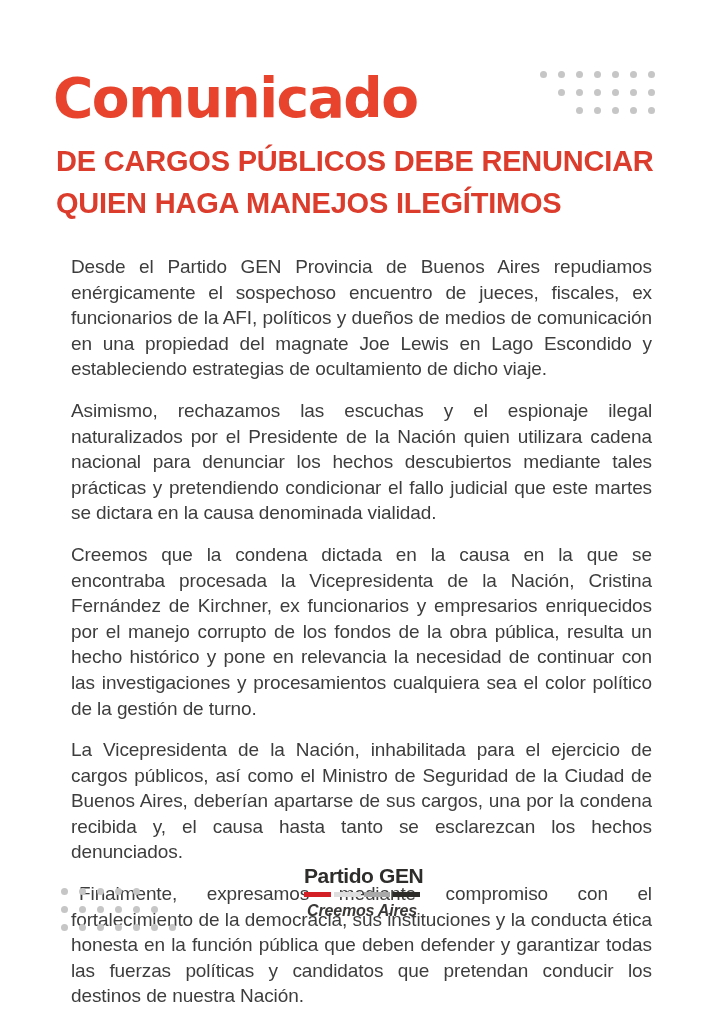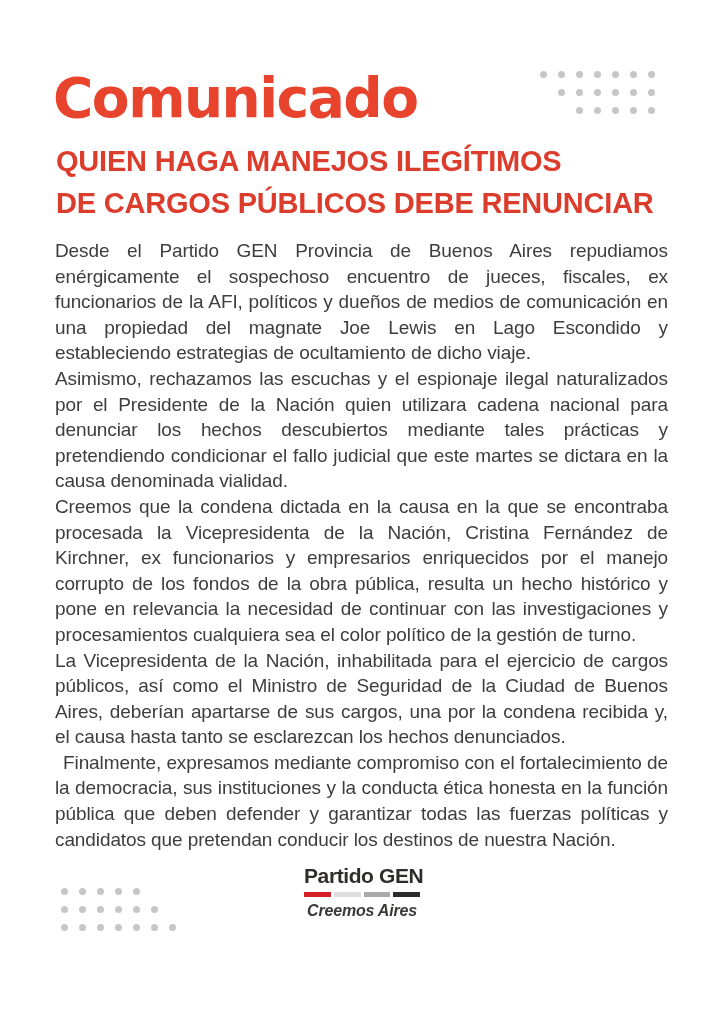--- a/index.html
+++ b/index.html
@@ -37,21 +37,21 @@
     white-space:nowrap;
   }
   .body-text{
     position:absolute;left:55px;top:238px;width:613px;
     font-size:19px;
     line-height:25.6px;
     letter-spacing:-0.1px;
     color:var(--body-color);
     text-align:justify;
   }
-  .body-text p{margin:0;}
+  .body-text p{margin:16px;}
   .body-text p.indent{text-indent:8px;}
   
   .dots{position:absolute;display:flex;flex-direction:column;gap:11px;width:115px;}
   .dots .dot-row{display:flex;gap:11px;}
   .dots.align-right .dot-row{justify-content:flex-end;}
   .dots .dot{width:7px;height:7px;border-radius:50%;background:var(--dot-color);flex:0 0 auto;}
   .dots-top-right{top:71px;right:69px;}
   .dots-bottom-left{top:888px;left:61px;}
   
   .footer-logo{
@@ -106,22 +106,22 @@
         <span class="dot"></span>
         <span class="dot"></span>
         <span class="dot"></span>
         <span class="dot"></span>
       </div>
     </div>
 
   <h1 class="title">Comunicado</h1>
 
   <div class="subtitle">
+    <div>DE CARGOS PÚBLICOS DEBE RENUNCIAR</div>
     <div>QUIEN HAGA MANEJOS ILEGÍTIMOS</div>
-    <div>DE CARGOS PÚBLICOS DEBE RENUNCIAR</div>
   </div>
 
   <div class="body-text">
     <p>Desde el Partido GEN Provincia de Buenos Aires repudiamos enérgicamente el sospechoso encuentro de jueces, fiscales, ex funcionarios de la AFI, políticos y dueños de medios de comunicación en una propiedad del magnate Joe Lewis en Lago Escondido y estableciendo estrategias de ocultamiento de dicho viaje.</p>
     <p>Asimismo, rechazamos las escuchas y el espionaje ilegal naturalizados por el Presidente de la Nación quien utilizara cadena nacional para denunciar los hechos descubiertos mediante tales prácticas y pretendiendo condicionar el fallo judicial que este martes se dictara en la causa denominada vialidad.</p>
     <p>Creemos que la condena dictada en la causa en la que se encontraba procesada la Vicepresidenta de la Nación, Cristina Fernández de Kirchner, ex funcionarios y empresarios enriquecidos por el manejo corrupto de los fondos de la obra pública, resulta un hecho histórico y pone en relevancia la necesidad de continuar con las investigaciones y procesamientos cualquiera sea el color político de la gestión de turno.</p>
     <p>La Vicepresidenta de la Nación, inhabilitada para el ejercicio de cargos públicos, así como el Ministro de Seguridad de la Ciudad de Buenos Aires, deberían apartarse de sus cargos, una por la condena recibida y, el causa hasta tanto se esclarezcan los hechos denunciados.</p>
     <p class="indent">Finalmente, expresamos mediante compromiso con el fortalecimiento de la democracia, sus instituciones y la conducta ética honesta en la función pública que deben defender y garantizar todas las fuerzas políticas y candidatos que pretendan conducir los destinos de nuestra Nación.</p>
   </div>
 

